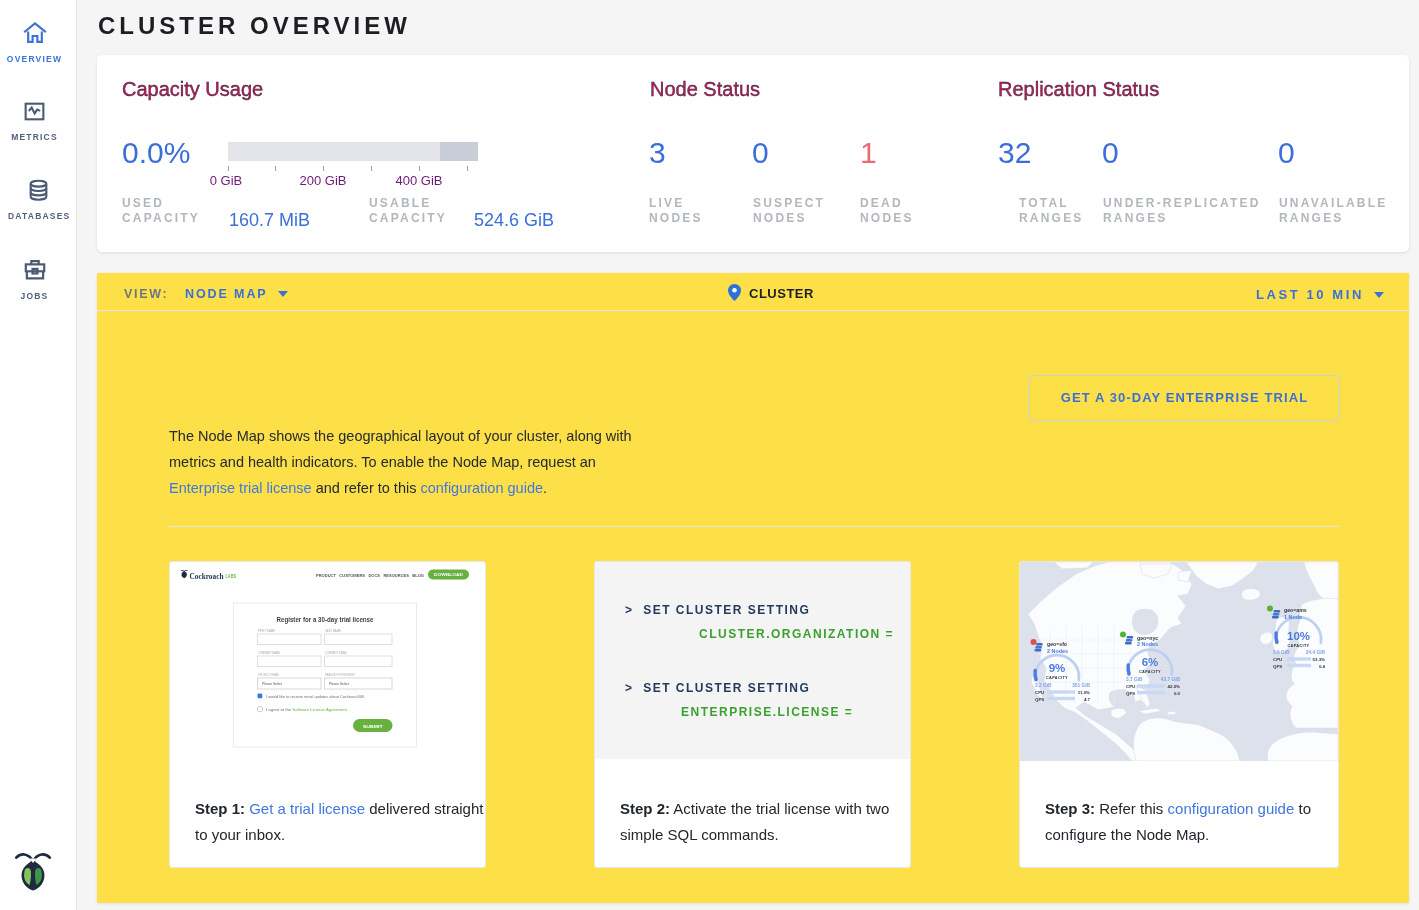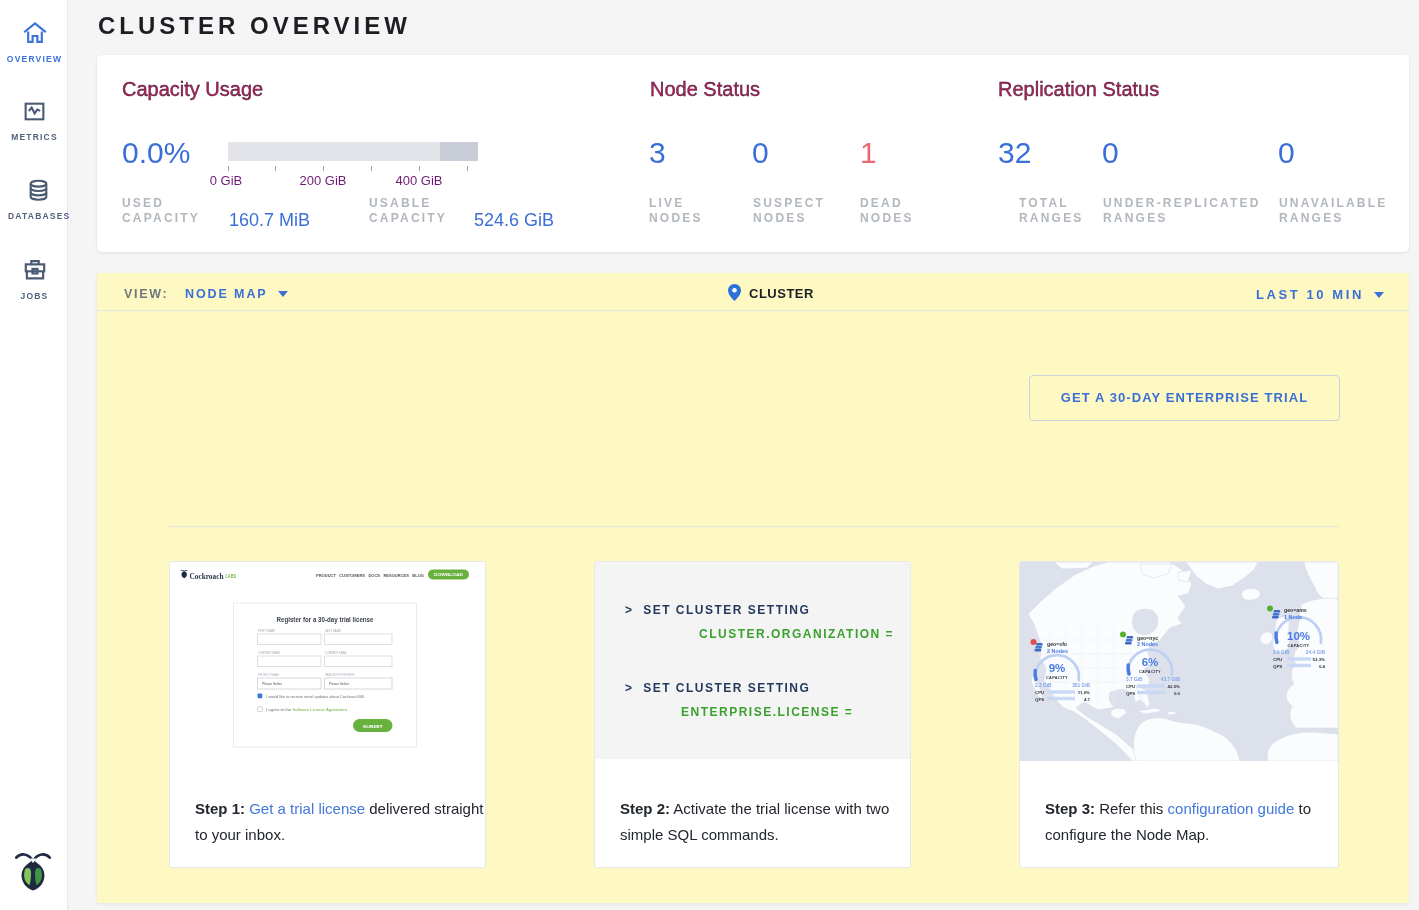--- a/index.html
+++ b/index.html
@@ -1,20 +1,20 @@
 <!DOCTYPE html>
 <html><head>
 <meta charset="utf-8">
 <style>
 * { margin:0; padding:0; box-sizing:border-box; }
 html,body { width:1419px; height:910px; overflow:hidden; background:#f5f5f5;
   font-family:"Liberation Sans", sans-serif; }
 
 
-#sidebar { position:absolute; left:0; top:0; width:68px; height:910px;
+#sidebar { position:absolute; left:0; top:0; width:77px; height:910px;
   background:#fff; border-right:1px solid #e7e7e7; }
 .navitem { position:absolute; left:0; width:69px; text-align:center; }
 .navlabel { font-size:8.5px; font-weight:700; letter-spacing:1.2px;
   color:#51617d; margin-top:4px; text-transform:uppercase; }
 .navitem.active .navlabel { color:#3b73d8; }
 
 
 #pagetitle { position:absolute; left:98px; top:12px; font-size:24px;
   font-weight:700; letter-spacing:4.0px; color:#1c1e23; }
 
@@ -32,21 +32,21 @@
 #capbar { position:absolute; left:131px; top:87px; width:250px; height:19px;
   background:#e2e4ea; }
 #capbar .used { position:absolute; right:0; top:0; width:38px; height:19px;
   background:#c9cdd8; }
 .tick { position:absolute; top:111px; width:1px; height:5px; background:#9aa1ad; }
 .ticklabel { position:absolute; top:118px; font-size:13px; color:#701a75;
   transform:translateX(-50%); white-space:nowrap; }
 
 
 #panel { position:absolute; left:97px; top:273px; width:1312px; height:630px;
-  background:#fef9c3; box-shadow:0 1px 3px rgba(0,0,0,0.08); }
+  background:#fde047; box-shadow:0 1px 3px rgba(0,0,0,0.08); }
 #viewbar { position:absolute; left:0; top:0; width:100%; height:38px;
   border-bottom:1px solid #e4e5e8; }
 #viewbar .viewlbl { position:absolute; left:27px; top:14px; font-size:12.5px;
   letter-spacing:1.7px; color:#70767f; font-weight:600; }
 #viewbar .viewval { position:absolute; left:88px; top:14px; font-size:12.5px;
   letter-spacing:1.9px; color:#3b6fd8; font-weight:600; }
 #viewbar .cluster { position:absolute; left:652px; top:13px; font-size:13px;
   letter-spacing:0.5px; color:#1c1e23; font-weight:600; }
 #viewbar .timesel { position:absolute; right:25px; top:14px; font-size:13px;
   letter-spacing:2.6px; color:#3b6fd8; font-weight:600; }
@@ -175,20 +175,23 @@
     <span class="viewlbl">VIEW:</span>
     <span class="viewval">NODE MAP<span class="caret"></span></span>
     <svg width="13" height="17" viewBox="0 0 13 17" style="position:absolute;left:631px;top:11px;">
       <path d="M6.5 0 C2.9 0 0 2.9 0 6.5 C0 11.4 6.5 17 6.5 17 C6.5 17 13 11.4 13 6.5 C13 2.9 10.1 0 6.5 0 Z" fill="#2d72d9"></path>
       <circle cx="6.5" cy="6.2" r="2.3" fill="#fff"></circle>
     </svg>
     <span class="cluster">CLUSTER</span>
     <span class="timesel">LAST 10 MIN<span class="caret"></span></span>
   </div>
 
+  <div id="nm-para">The Node Map shows the geographical layout of your cluster, along with
+    metrics and health indicators. To enable the Node Map, request an
+    <a class="blue" href="#">Enterprise trial license</a> and refer to this <a class="blue" href="#">configuration guide</a>.</div>
   <div id="trialbtn">GET A 30-DAY ENTERPRISE TRIAL</div>
   <div id="nm-hr"></div>
 
   <div class="stepcard" id="card1" style="left:72px;">
     <svg width="315" height="214" viewBox="0 0 315 214">
       <g transform="translate(10,7)">
         <path d="M0.8 1.5 C2 0.7, 3.4 0.9, 4.2 2 C5 0.9, 6.4 0.7, 7.6 1.5 L7.4 2.1 C6.4 1.5, 5.3 1.7, 4.6 2.6 C6 3 6.9 4.1 6.9 5.6 C6.9 7.2 5.8 8.7 4.2 9.2 C2.6 8.7 1.5 7.2 1.5 5.6 C1.5 4.1 2.4 3 3.8 2.6 C3.1 1.7 2 1.5 1 2.1 Z" fill="#1f2a40"></path>
       </g>
       <text x="19.5" y="16.5" font-family="Liberation Serif, serif" font-size="8.5" font-weight="700" fill="#26364c" textLength="34" lengthAdjust="spacingAndGlyphs">Cockroach</text>
       <text x="55.5" y="16" font-size="5.5" font-weight="700" fill="#6db33f" textLength="10.5" lengthAdjust="spacingAndGlyphs">LABS</text>

